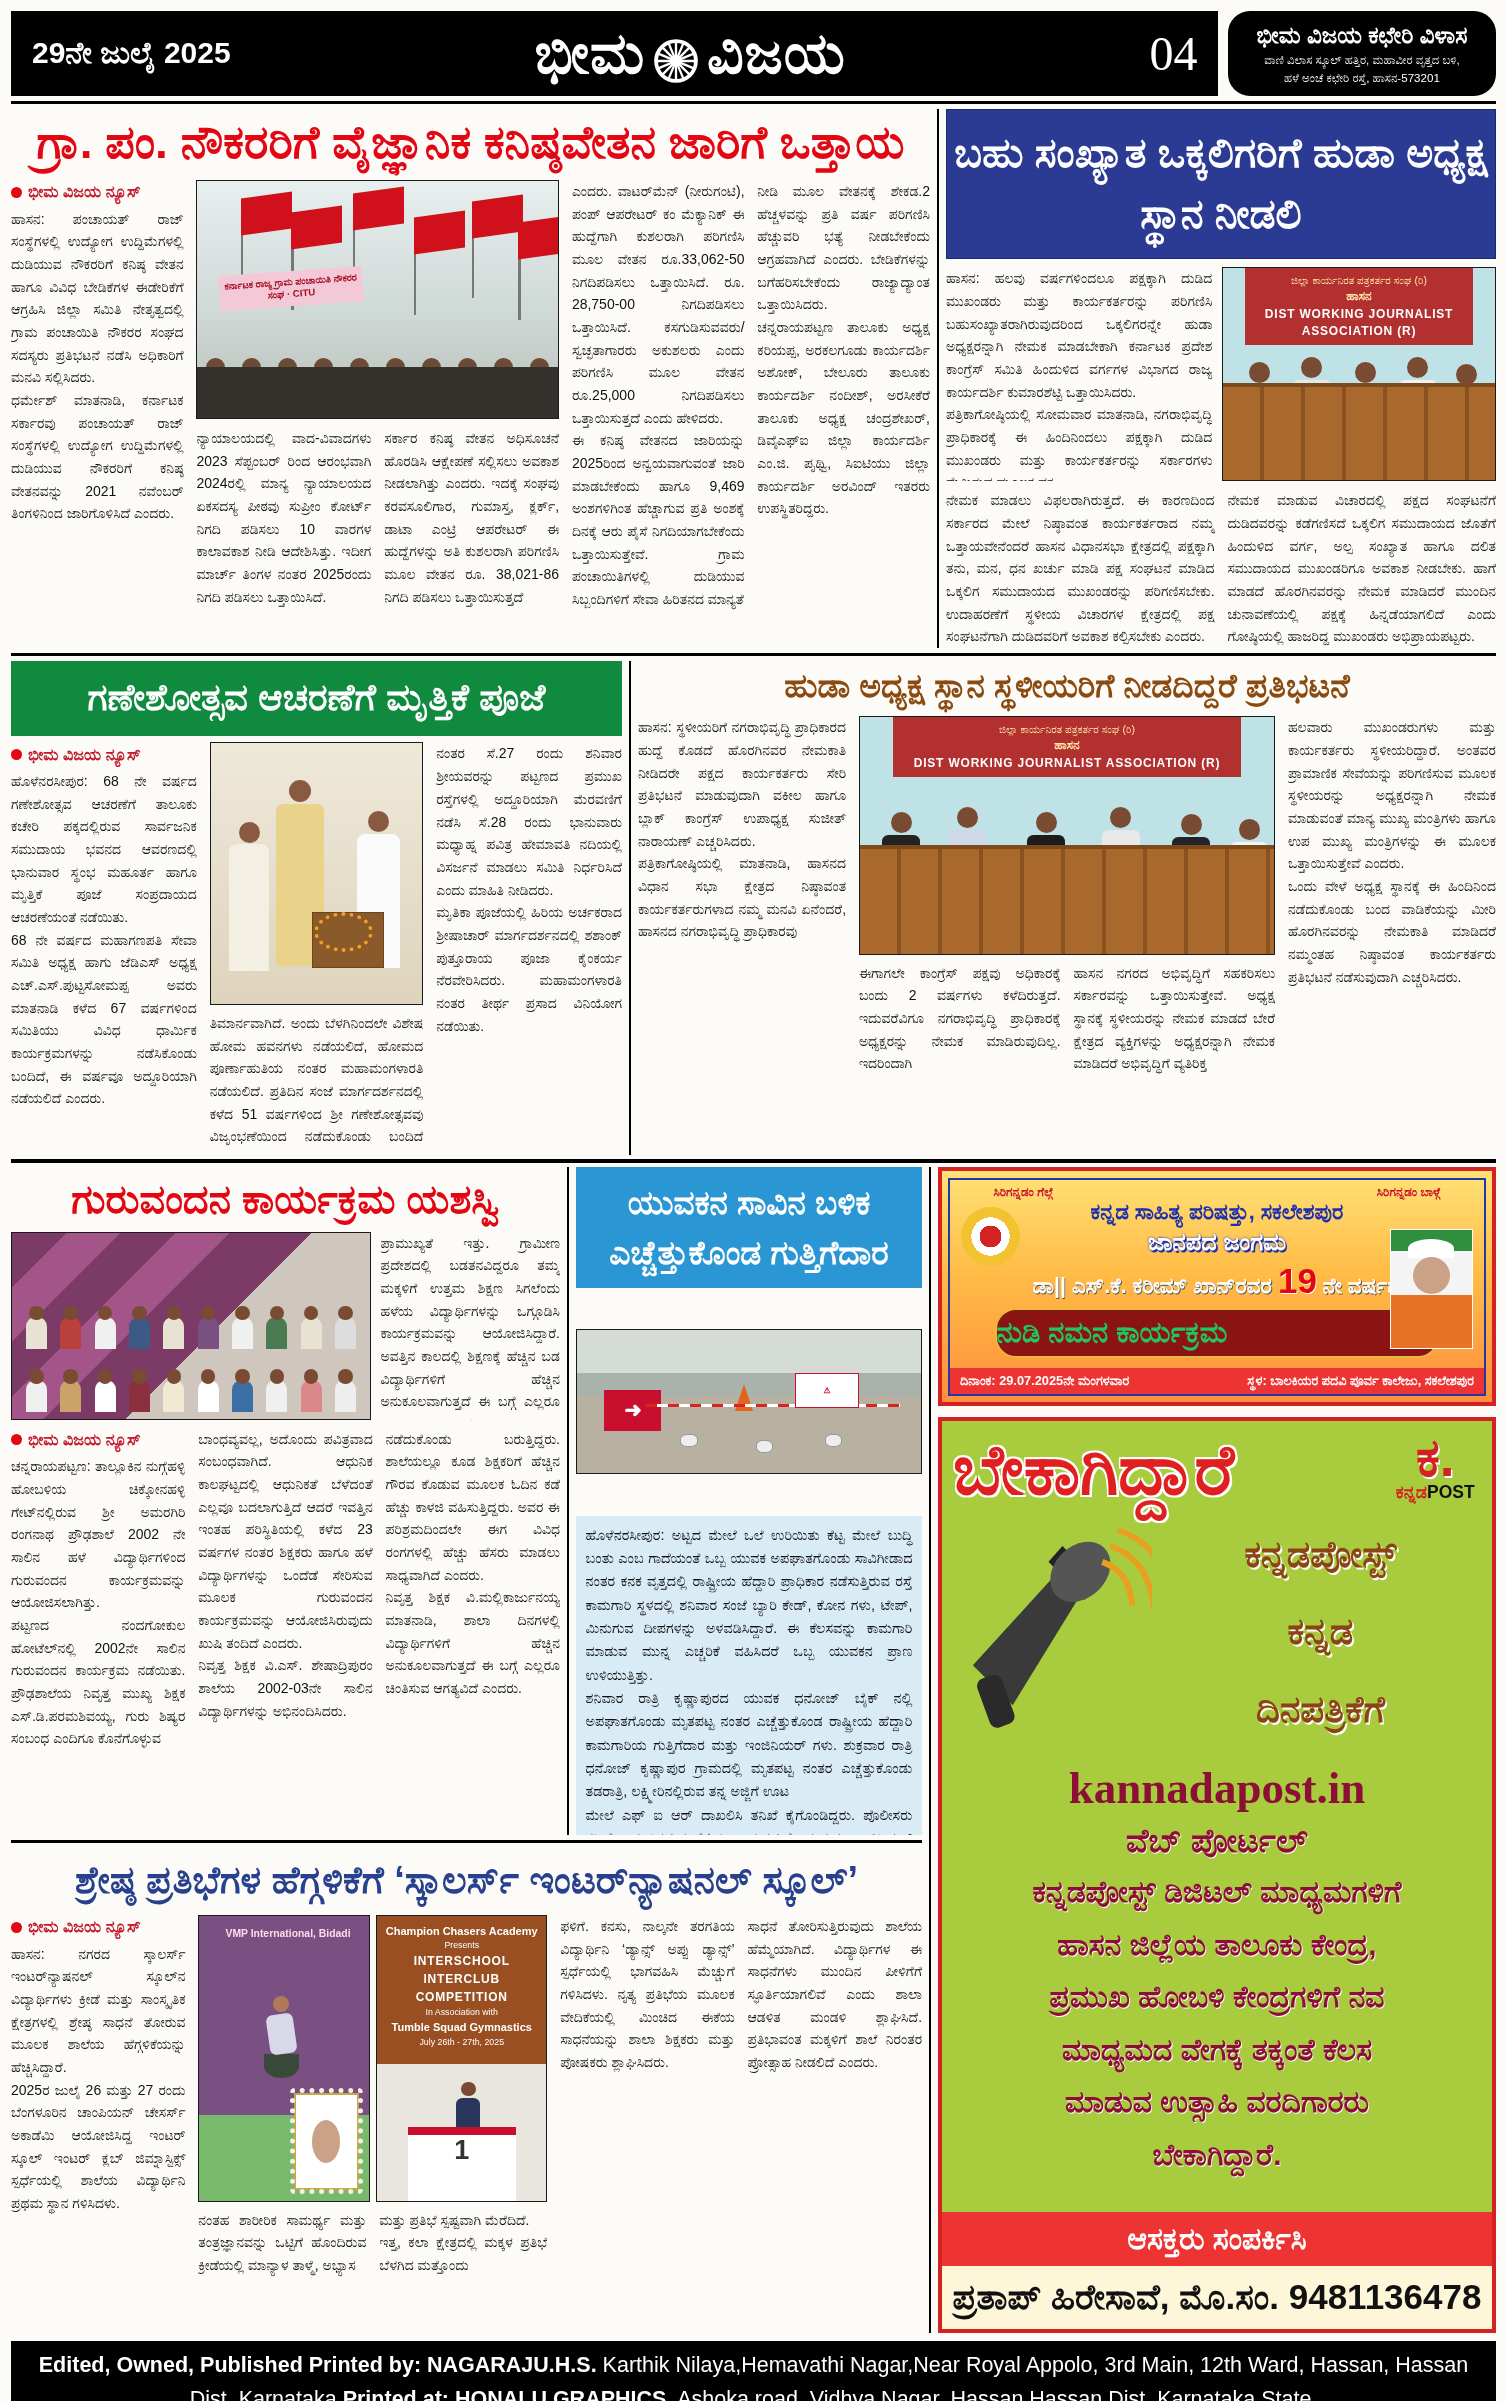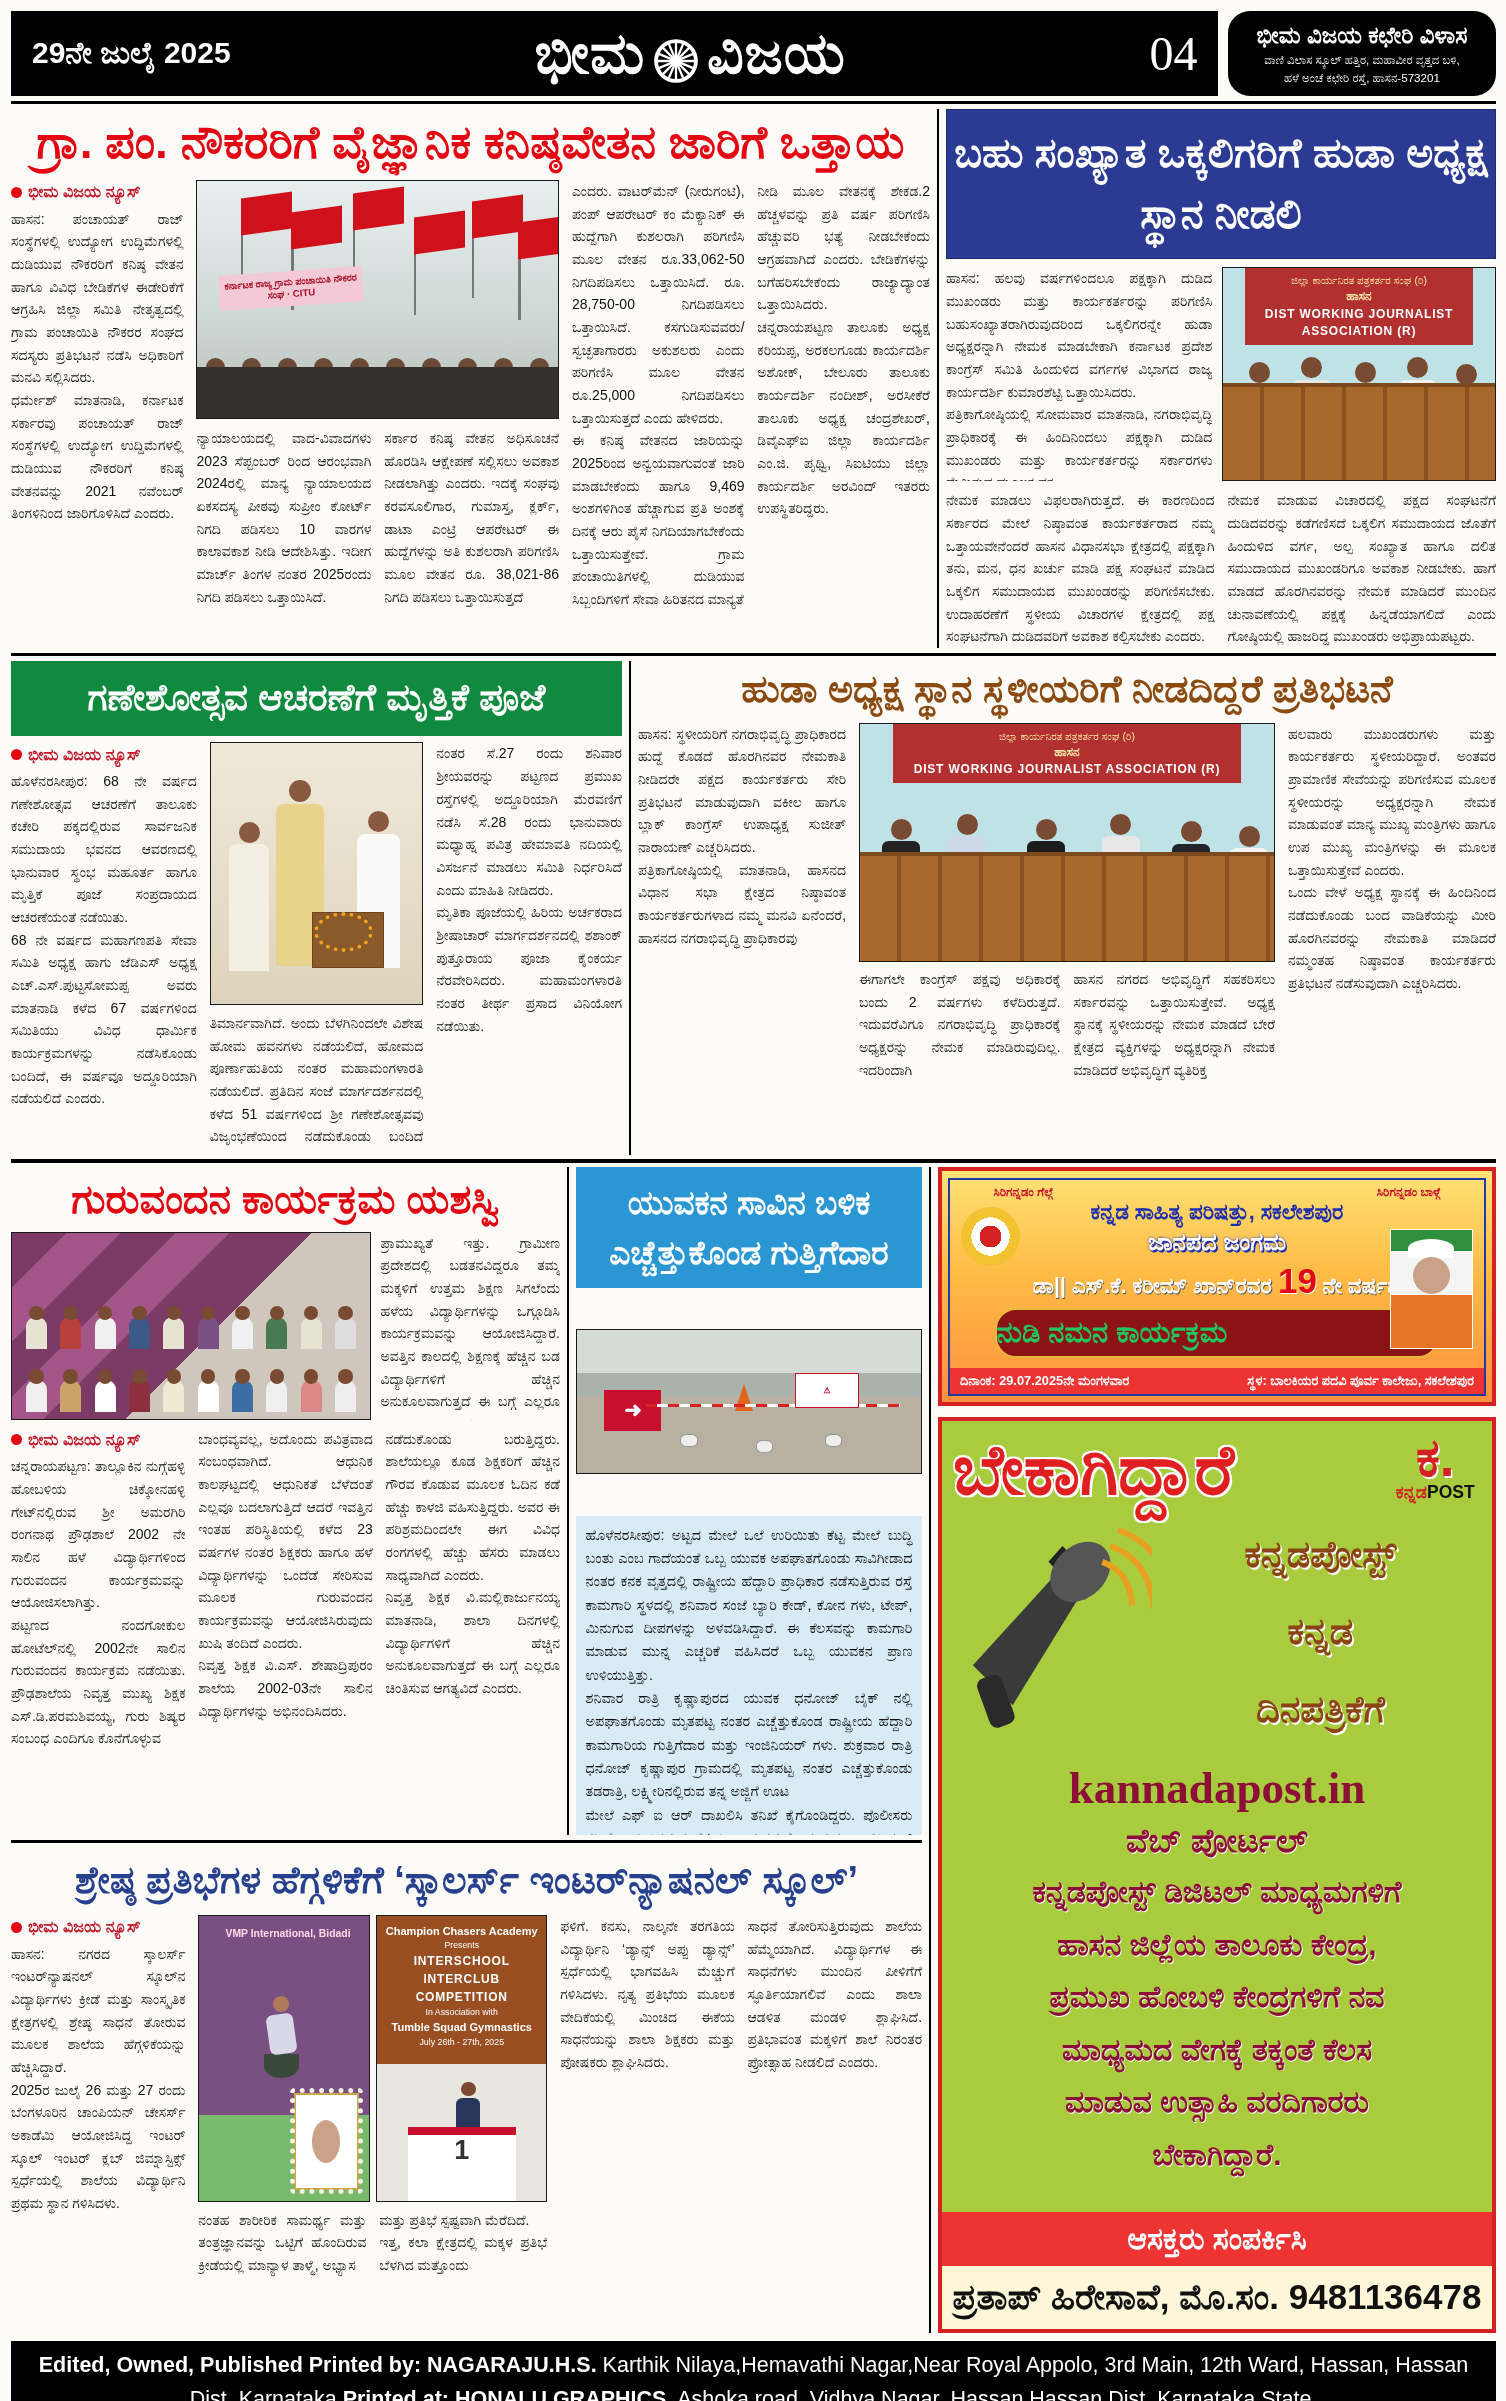--- a/index.html
+++ b/index.html
@@ -25,21 +25,21 @@
   .vrule { width: 1.6px; background: #000; align-self: stretch; margin: 0 7.2px; flex: 0 0 1.6px; }
   .row { display: flex; align-items: stretch; }
 
   
   .headline-red   { color: #e30613; font-size: 46px; font-weight: bold; text-align: center; line-height: 1.2; padding: 6.4px 3.2px 9.6px; }
   .headline-red-s { color: #e30613; font-size: 40px; font-weight: bold; text-align: center; line-height: 1.25; padding: 6.4px 3.2px 8px; }
   .hbox-blue  { background: #2b3b94; color: #fff; font-size: 41px; font-weight: bold; text-align: center;
                 line-height: 1.5; padding: 12.8px 4.8px; border: 1.6px solid #1c2a70; }
   .hbox-green { background: #0f8a3e; color: #fff; font-size: 37px; font-weight: bold; text-align: center;
                 line-height: 1.35; padding: 12.8px 4.8px; }
-  .headline-brown { color: #8a4a10; font-size: 38px; font-weight: bold; text-align: center; line-height: 1.3; padding: 4.8px 1.6px 8px; }
+  .headline-brown { color: #8a4a10; font-size: 33px; font-weight: bold; text-align: center; line-height: 1.3; padding: 4.8px 1.6px 8px; }
   .hbox-lblue { background: #2a97d4; color: #fff; font-size: 33px; font-weight: bold; text-align: center;
                 line-height: 1.5; padding: 11px 4.8px; }
   .headline-blue { color: #28418f; font-size: 38px; font-weight: bold; text-align: center; line-height: 1.3; padding: 8px 1.6px 9.6px; }
 
   
   .byline { display: flex; align-items: center; gap: 6px; color: #c21a2c; font-weight: bold; font-size: 16px; margin: 3.2px 0 6.4px; }
   .bdot { width: 11px; height: 11px; border-radius: 50%; background: #e30613; flex: 0 0 11px; }
   .cols { display: flex; gap: 12.8px; }
   .coltxt { font-size: 14px; line-height: 1.62; text-align: justify; white-space: pre-line; overflow: hidden; }
   .clip { overflow: hidden; }

